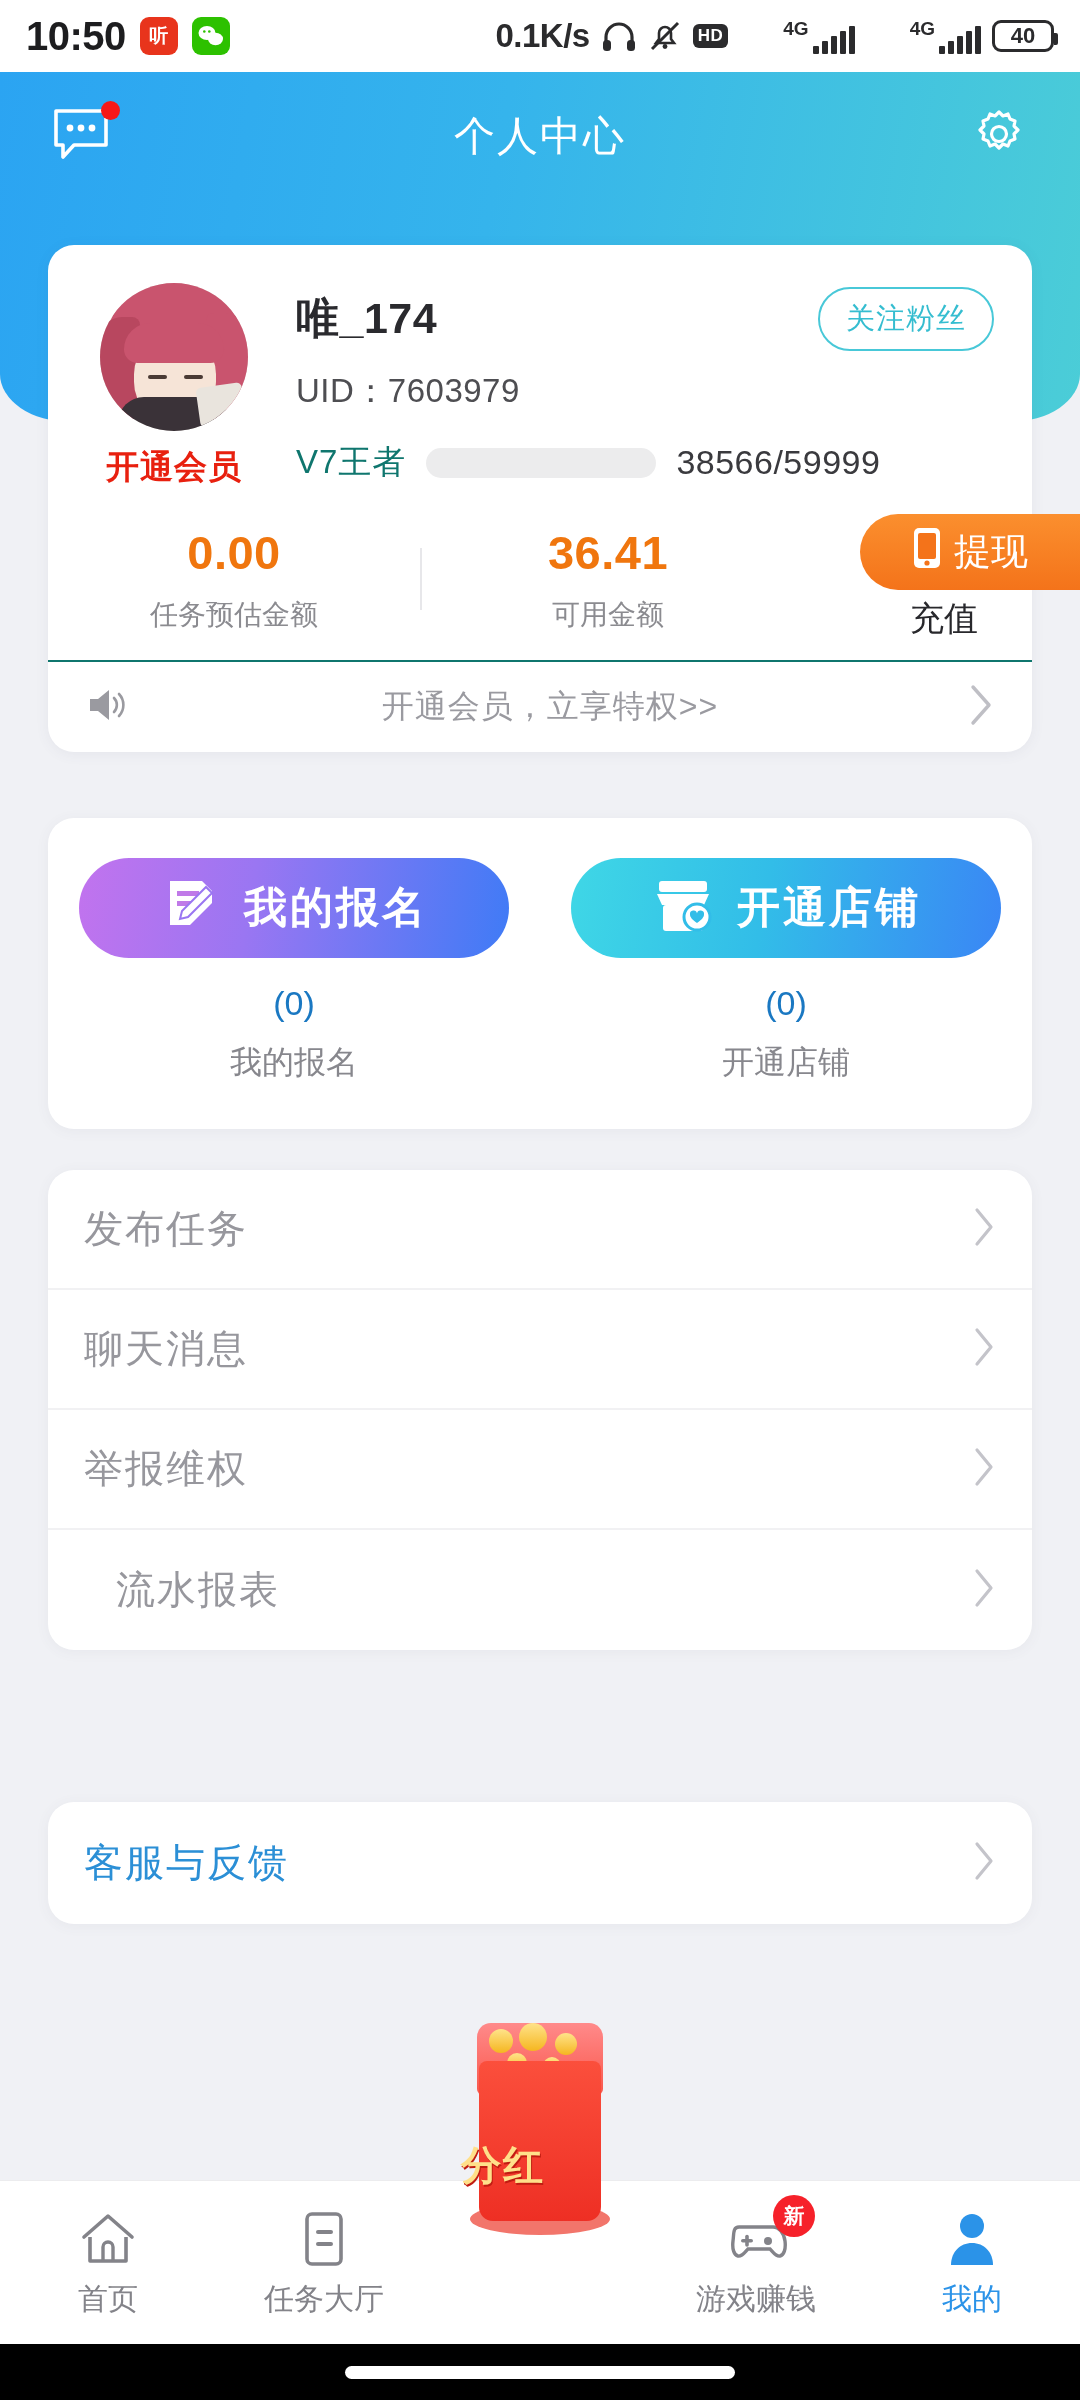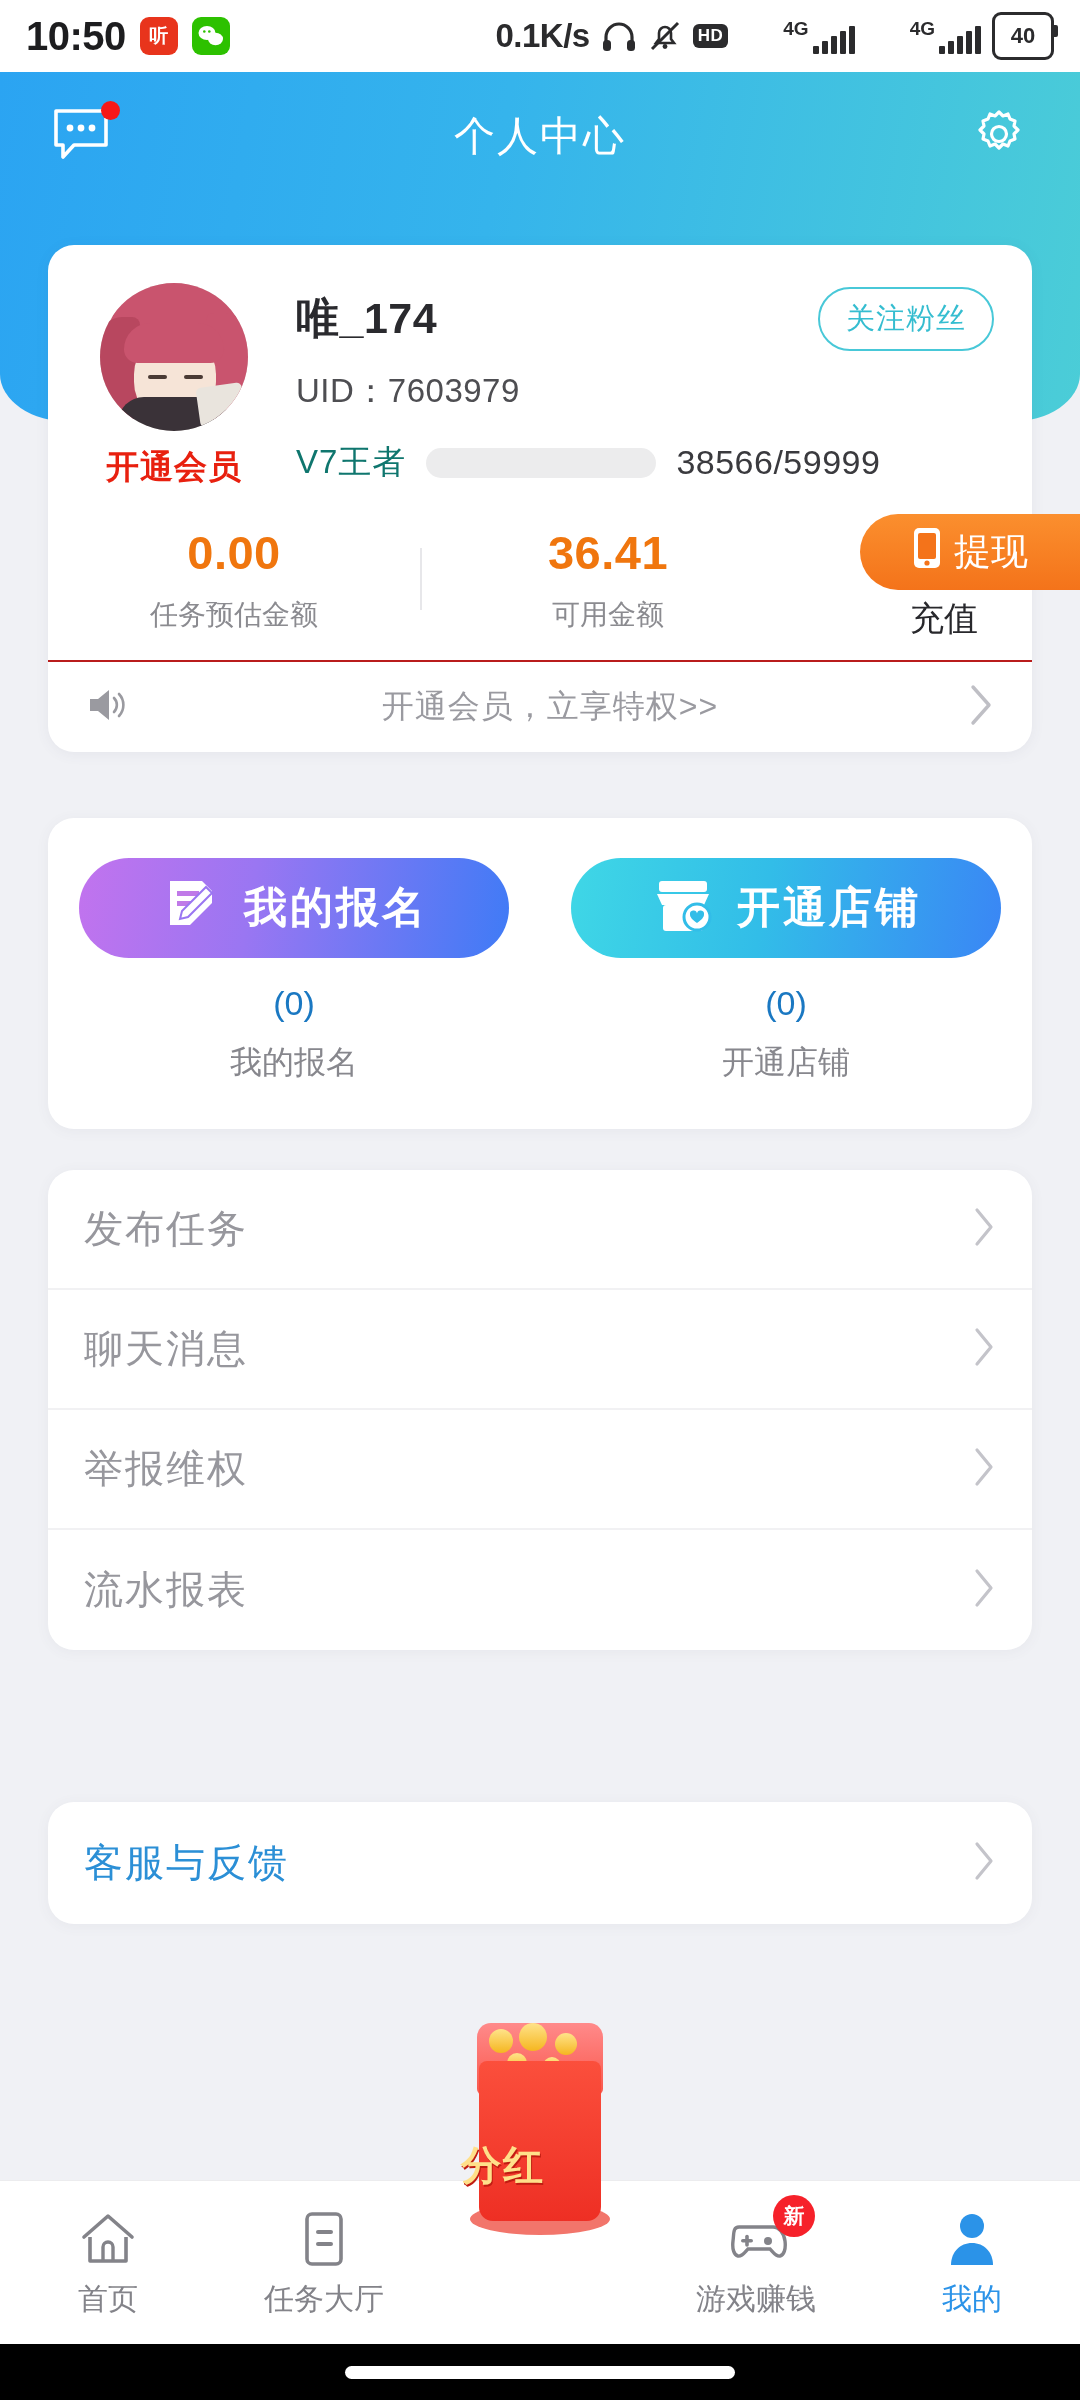--- a/index.html
+++ b/index.html
@@ -27,21 +27,21 @@
   .sb-speed{ font-size:33px; font-weight:600; color:#2b2b2d; letter-spacing:-0.5px;}
   .sb-ico{ color:#2b2b2d; display:flex; align-items:center;}
   .hd-chip{ background:#2b2b2d; color:#fff; font-size:17px; font-weight:700;
     border-radius:6px; padding:2px 5px; letter-spacing:0.5px;}
   .sig{ display:flex; align-items:flex-end; gap:3px; height:28px;}
   .sig i{ display:block; width:6px; background:#2b2b2d; border-radius:1px;}
   .sig i:nth-child(1){height:8px}.sig i:nth-child(2){height:13px}
   .sig i:nth-child(3){height:18px}.sig i:nth-child(4){height:23px}.sig i:nth-child(5){height:28px}
   .gwrap{ display:flex; align-items:flex-end; gap:4px;margin-left:44px;}
   .gtag{ font-size:19px; font-weight:700; color:#2b2b2d; line-height:1; margin-bottom:16px;}
-  .batt{ width:62px; height:48px; border:3px solid #2b2b2d; border-radius:9px;
+  .batt{ width:62px; height:32px; border:3px solid #2b2b2d; border-radius:9px;
     display:flex; align-items:center; justify-content:center; position:relative;}
   .batt:after{ content:""; position:absolute; right:-7px; top:10px; width:4px; height:12px;
     background:#2b2b2d; border-radius:0 2px 2px 0;}
   .batt span{ font-size:22px; font-weight:600; color:#2b2b2d;}
 
   
   .header-bg{
     position:absolute; top:72px; left:0; width:1080px; height:350px;
     background:linear-gradient(100deg,#2ba4f2 0%,#35b4ec 45%,#4bcdd7 100%);
     border-bottom-left-radius:70px 48px;
@@ -114,21 +114,21 @@
     position:absolute; right:-48px; top:-6px; width:220px; height:76px;
     background:linear-gradient(180deg,#fb8f2e,#f4731a);
     border-radius:40px 0 0 40px;
     display:flex; align-items:center; justify-content:center; gap:12px;
     color:#fff; font-size:37px; font-weight:500;
   }
   .recharge{ position:absolute; right:-12px; bottom:-4px; width:200px; text-align:center;
     font-size:34px; color:#28282c;}
 
   .notice-row{
-    border-top:2px solid #b91c1c; height:92px; display:flex; align-items:center;
+    border-top:2px solid #0f766e; height:92px; display:flex; align-items:center;
     padding:0 38px; gap:18px;
   }
   .notice-txt{ flex:1; text-align:center; font-size:32px; color:#9a9aa0; letter-spacing:1px;}
   .chev{ color:#bfbfc5; }
 
   
   .entry-card{ position:absolute; top:818px; left:48px; width:984px; padding:40px 0 44px;
     z-index:5; box-shadow:0 2px 14px rgba(80,90,110,.06);}
   .entries{ display:flex; }
   .entry{ flex:1; display:flex; flex-direction:column; align-items:center;}
@@ -138,21 +138,21 @@
   .eb-cyan{ background:linear-gradient(100deg,#3fd7e6 0%,#32bde8 45%,#3a86f5 100%);}
   .entry-txt{ font-size:43px; color:#fff; font-weight:700; letter-spacing:3px;}
   .entry-count{ font-size:34px; color:#1a78c2; margin-top:26px;}
   .entry-lab{ font-size:32px; color:#87878d; margin-top:18px;}
 
   
   .menu-card{ position:absolute; top:1170px; left:48px; width:984px; z-index:5;
     box-shadow:0 2px 14px rgba(80,90,110,.06); overflow:hidden;}
   .menu-item{ height:120px; display:flex; align-items:center; padding:0 36px;
     border-bottom:2px solid #f1f1f3;}
-  .menu-item:last-child{ border-bottom:none;}
+  .menu-item:last-child{ border-bottom:none;margin-left:32px;}
   .menu-lab{ flex:1; font-size:39px; color:#97979d; letter-spacing:2px;}
 
   
   .svc-card{ position:absolute; top:1802px; left:48px; width:984px; z-index:5;
     box-shadow:0 2px 14px rgba(80,90,110,.06);}
   .svc-item{ height:122px; display:flex; align-items:center; padding:0 36px;}
   .svc-lab{ flex:1; font-size:39px; color:#2b8fd6; letter-spacing:2px;}
 
   
   .tabbar{

